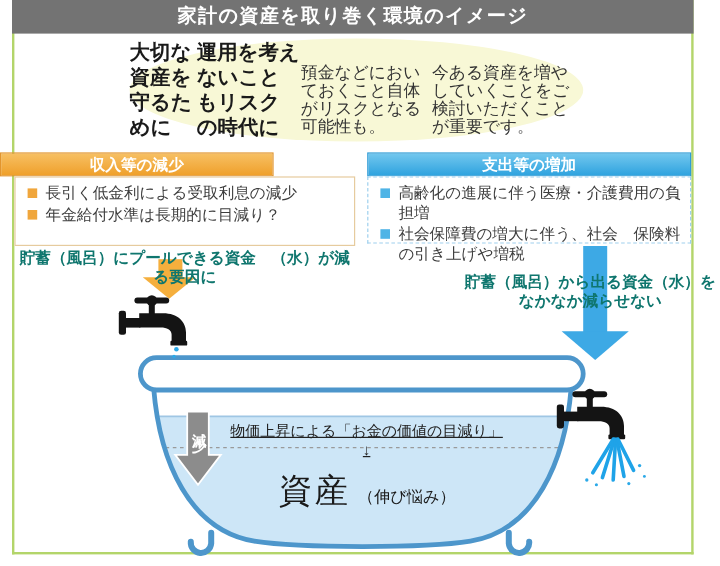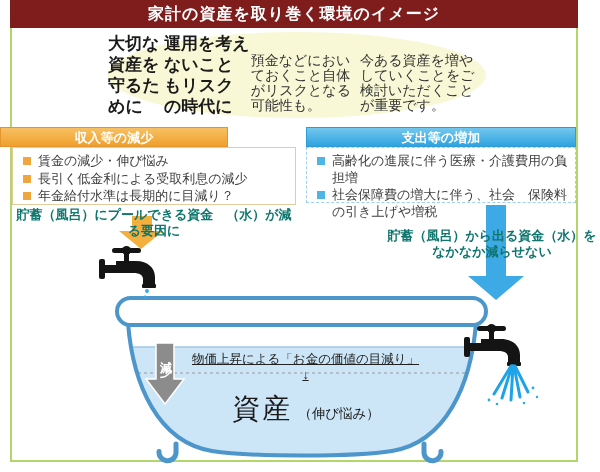--- a/index.html
+++ b/index.html
@@ -3,21 +3,21 @@
 <meta charset="utf-8">
 <style>
   * { margin:0; padding:0; box-sizing:border-box; }
   body { font-family:"Liberation Sans", sans-serif; background:#fff; }
   .page { position:relative; width:600px; height:472px; background:#fff; overflow:hidden; }
 
   .frame { position:absolute; left:10px; top:0; width:568px; height:462px;
            border:2px solid #B3D56A; border-top:none; z-index:0; }
 
   .titlebar { position:absolute; left:10px; top:0; width:568px; height:28px;
-              background:#7f1d1d; color:#fff; font-weight:bold; font-size:16px;
+              background:#737373; color:#fff; font-weight:bold; font-size:16px;
               text-align:center; line-height:28px; z-index:1; letter-spacing:1px; }
 
   .ellipse { position:absolute; left:108px; top:32px; width:378px; height:86px;
              background:#F8F8D6; border-radius:50%; z-index:1;
              display:flex; flex-direction:row; align-items:center; justify-content:center; }
   .ellipse .headline { font-size:17px; font-weight:bold; color:#1a1a1a; line-height:21px; }
   .ellipse .subline  { font-size:14px; color:#333; line-height:15px;margin-top:15px; }
   .ellipse .subline:first-of-type { margin-top:3px; }
 
   .panel-header { position:absolute; top:127px; height:20px; color:#fff; font-weight:bold;
@@ -31,21 +31,21 @@
   .list-box.orange { left:12px; width:284px; height:58px; border:1px solid #E6CB9E; }
   .list-box.blue   { left:306px; width:270px; height:56px; border:1px dashed #9FD0EE; }
   .li-row { display:flex; align-items:flex-start; font-size:13px; color:#3d3d3d; line-height:16.5px; margin-bottom:1px; }
   .bullet { flex:0 0 8px; width:8px; height:8px; margin:4px 7px 0 5px; }
   .bullet.orange { background:#F0A63C; }
   .bullet.blue   { background:#4FB4E6; }
 
   .red-caption { position:absolute; color:#0f766e; font-weight:bold; font-size:13px;
                  text-align:center; z-index:5; line-height:16px; }
   .red-caption.left  { left:12px; top:207px; width:284px; }
-  .red-caption.right { left:386px; top:228px; width:212px; }
+  .red-caption.right { left:386px; top:228px; width:212px;font-family:Liberation Mono, monospace; }
 
   .gfx { position:absolute; left:0; top:0; width:600px; height:472px; z-index:2; }
 
   .water-note { position:absolute; left:188px; top:351px; width:235px; text-align:center;
                 font-size:12.5px; color:#222; z-index:4;text-decoration:underline; }
   .decrease-label { position:absolute; left:158px; top:351px; width:16px; height:50px;
                     writing-mode:vertical-rl; text-orientation:upright;
                     font-size:12px; font-weight:bold; color:#fff; letter-spacing:4px; z-index:4; }
   .asset-line { position:absolute; left:156px; top:390px; width:300px; display:flex;
                 justify-content:center; align-items:baseline; gap:6px; z-index:4; }
@@ -63,24 +63,20 @@
 
   <div class="ellipse">
     <div class="headline">大切な資産を守るために</div>
     <div class="headline">運用を考えないこともリスクの時代に</div>
     <div class="subline">預金などにおいておくこと自体がリスクとなる可能性も。</div>
     <div class="subline">今ある資産を増やしていくことをご検討いただくことが重要です。</div>
   </div>
 
   <div class="panel-header orange">収入等の減少</div>
   <div class="list-box orange">
-    <div class="li-row">
-      <span class="bullet orange"></span>
-      <span>賃金の減少・伸び悩み</span>
-    </div>
     <div class="li-row">
       <span class="bullet orange"></span>
       <span>長引く低金利による受取利息の減少</span>
     </div>
     <div class="li-row">
       <span class="bullet orange"></span>
       <span>年金給付水準は長期的に目減り？</span>
     </div>
   </div>
   <div class="red-caption left">貯蓄（風呂）にプールできる資金　（水）が減る要因に</div>

